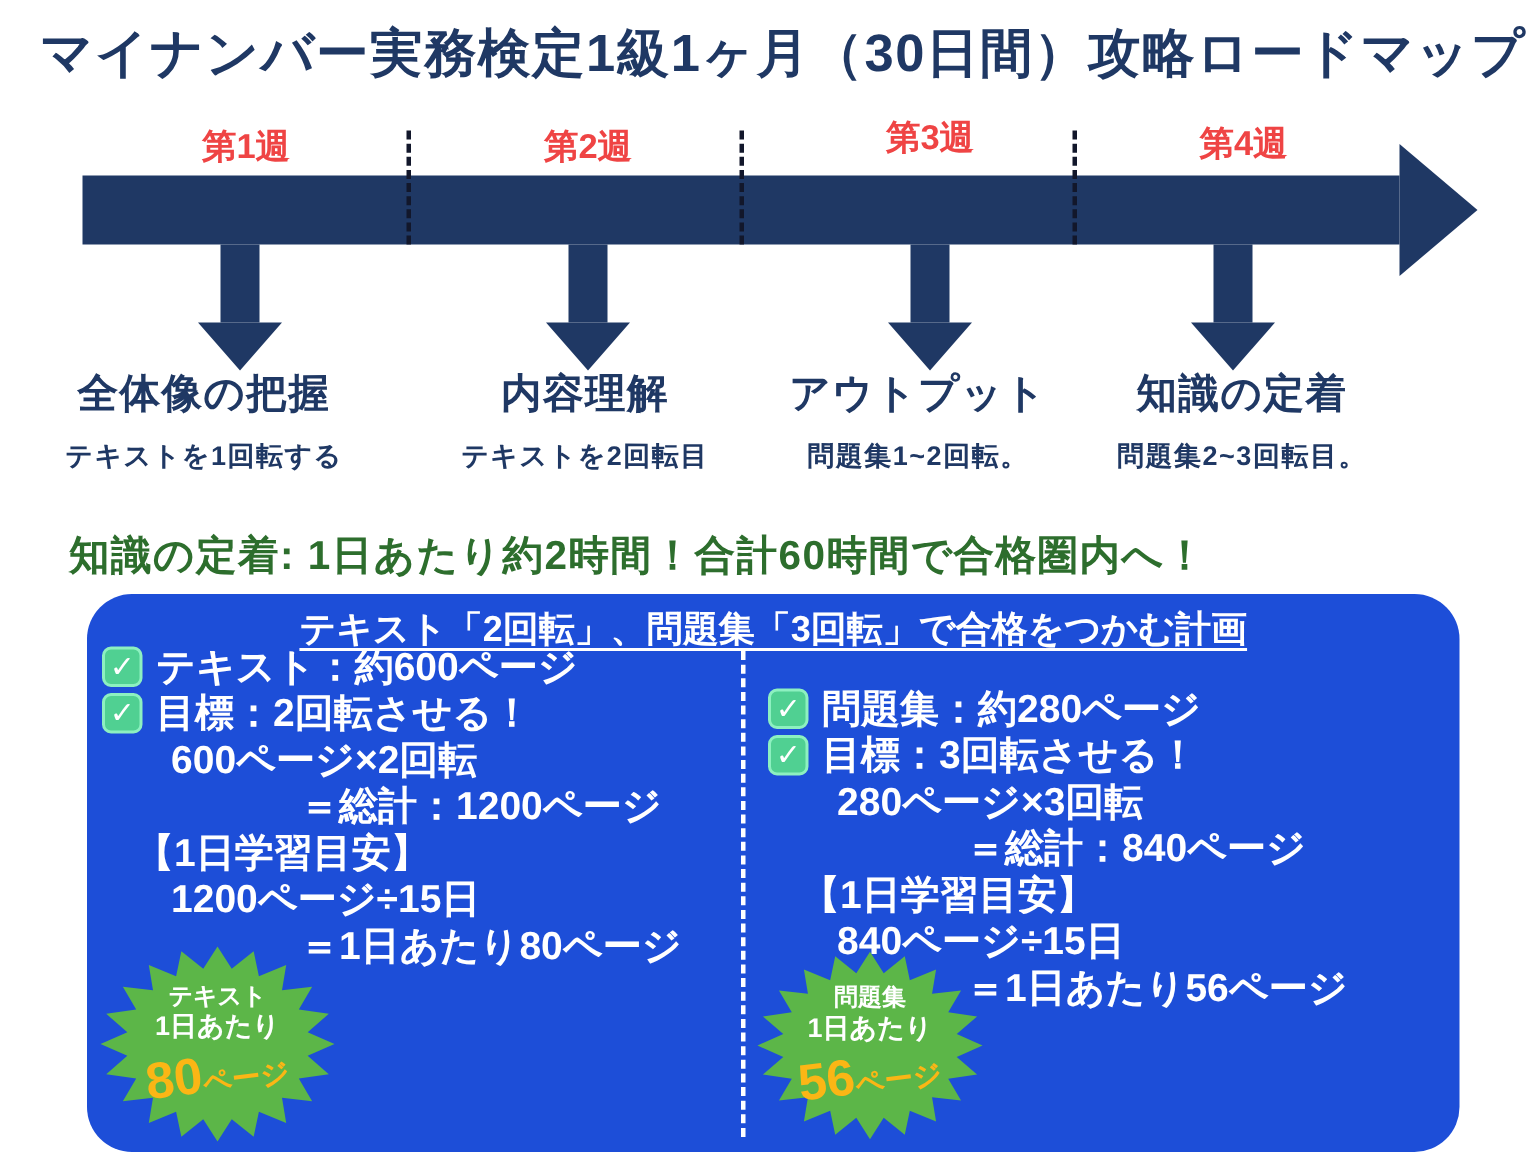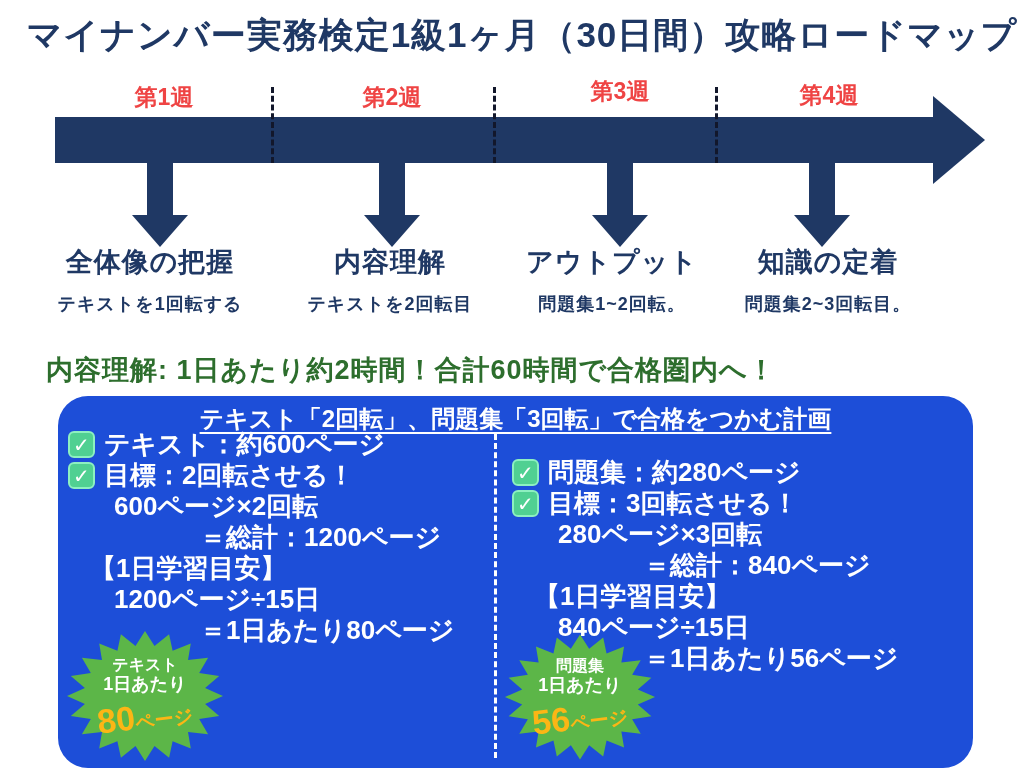--- a/index.html
+++ b/index.html
@@ -105,38 +105,38 @@
 
   <div class="down-arrow-stem" style="left:147px;"></div>
   <div class="down-arrow-head" style="left:132px;"></div>
   <div class="down-arrow-stem" style="left:379px;"></div>
   <div class="down-arrow-head" style="left:364px;"></div>
   <div class="down-arrow-stem" style="left:607px;"></div>
   <div class="down-arrow-head" style="left:592px;"></div>
   <div class="down-arrow-stem" style="left:809px;"></div>
   <div class="down-arrow-head" style="left:794px;"></div>
 
-  <div class="stage" style="left:150px;text-align:center;">
+  <div class="stage" style="left:136px;text-align:center;">
     <div class="stage-name">全体像の把握</div>
     <div class="stage-detail">テキストを1回転する</div>
   </div>
   <div class="stage" style="left:390px;">
     <div class="stage-name">内容理解</div>
     <div class="stage-detail">テキストを2回転目</div>
   </div>
   <div class="stage" style="left:612px;">
     <div class="stage-name">アウトプット</div>
     <div class="stage-detail">問題集1~2回転。</div>
   </div>
   <div class="stage" style="left:828px;">
     <div class="stage-name">知識の定着</div>
     <div class="stage-detail">問題集2~3回転目。</div>
   </div>
 
-  <div class="point-note">内容理解: 1日あたり約2時間！合計60時間で合格圏内へ！</div>
+  <div class="point-note">知識の定着: 1日あたり約2時間！合計60時間で合格圏内へ！</div>
 
   <div class="plan-box">
     <div class="plan-title">テキスト「2回転」、問題集「3回転」で合格をつかむ計画</div>
     <div class="plan-divider"></div>
 
     <div class="plan-col left">
       <div class="plan-row">
         <span class="chk">✓</span>
         <span>テキスト：約600ページ</span>
       </div>

